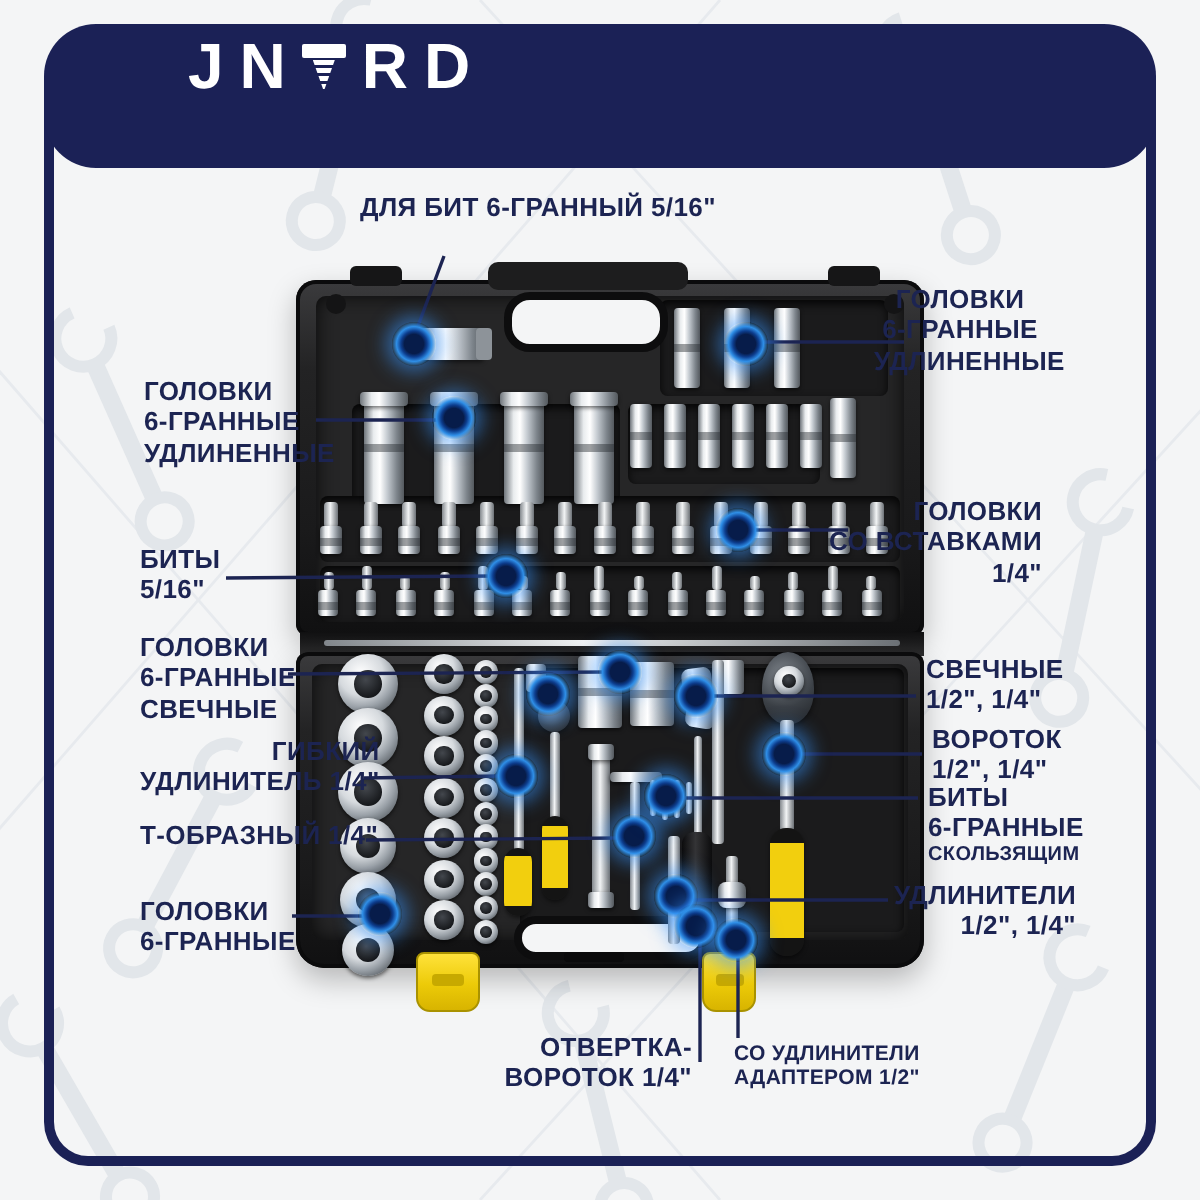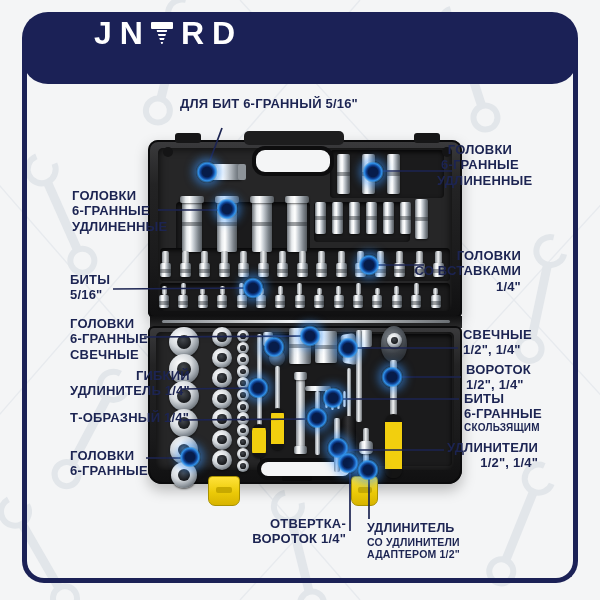--- a/index.html
+++ b/index.html
@@ -348,18 +348,17 @@
       </div>
       <div class="callout" style="top: 440px; right: 62px; text-align: right;">
         <div style="font-size: 13px;">УДЛИНИТЕЛИ</div>
         <div style="font-size: 13px;">1/2", 1/4"</div>
       </div>
       <div class="callout" style="top: 516px; right: 254px; text-align: right;">
         <div style="font-size: 13px;">ОТВЕРТКА-</div>
         <div style="font-size: 13px;">ВОРОТОК 1/4"</div>
       </div>
       <div class="callout" style="top: 521px; left: 367px; text-align: left;">
-        <div style="font-size: 12.5px;">УДЛИНИТЕЛЬ</div>
         <div style="font-size: 10.5px;">СО УДЛИНИТЕЛИ</div>
         <div style="font-size: 10.5px;">АДАПТЕРОМ 1/2"</div>
       </div>
     </div>
 </div>
 
 </body></html>

